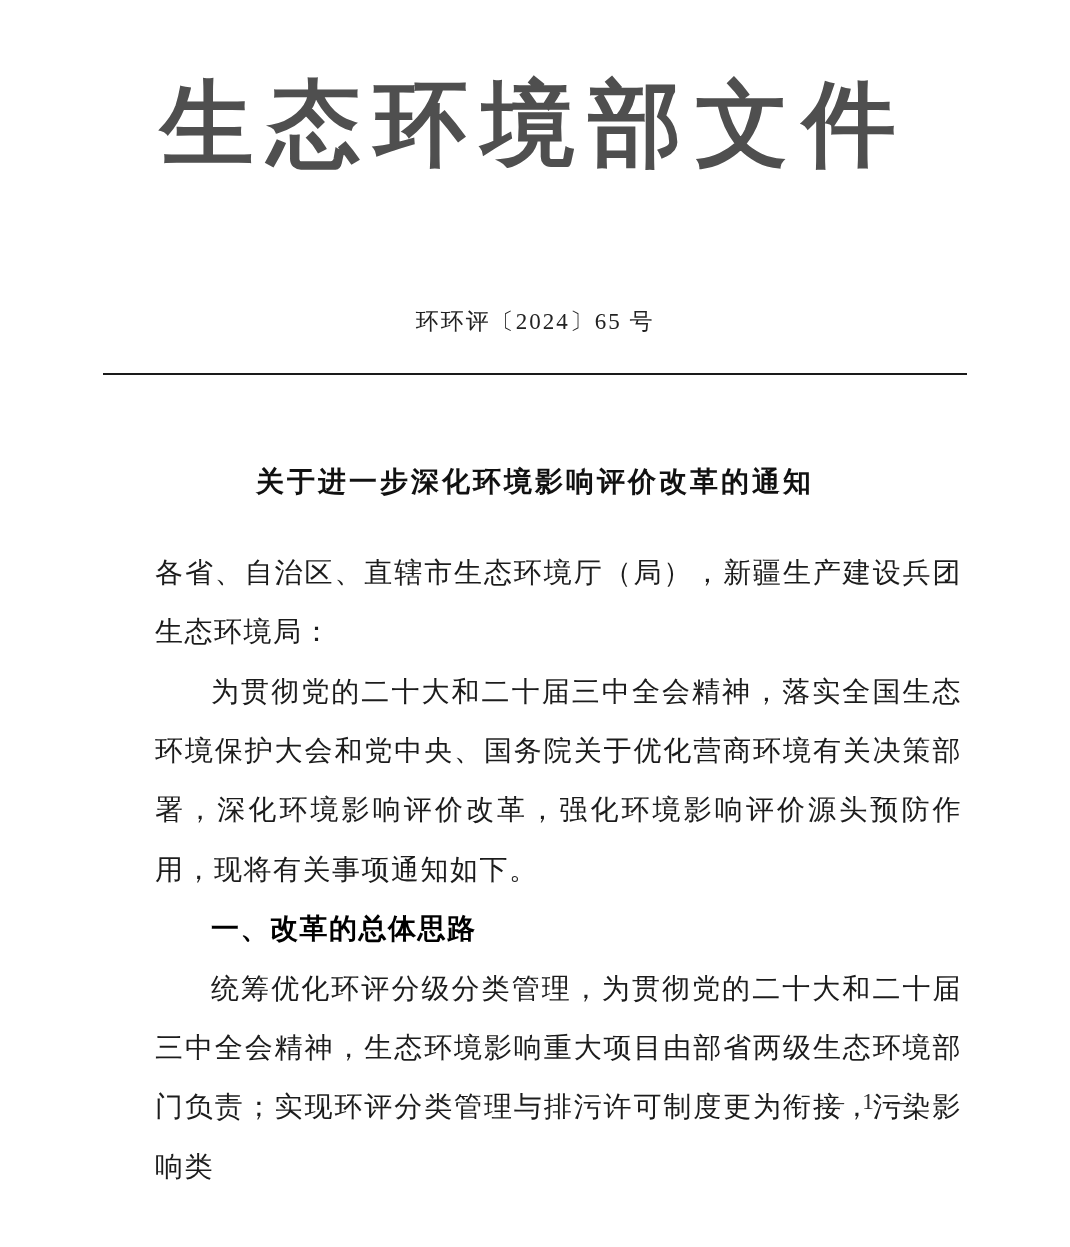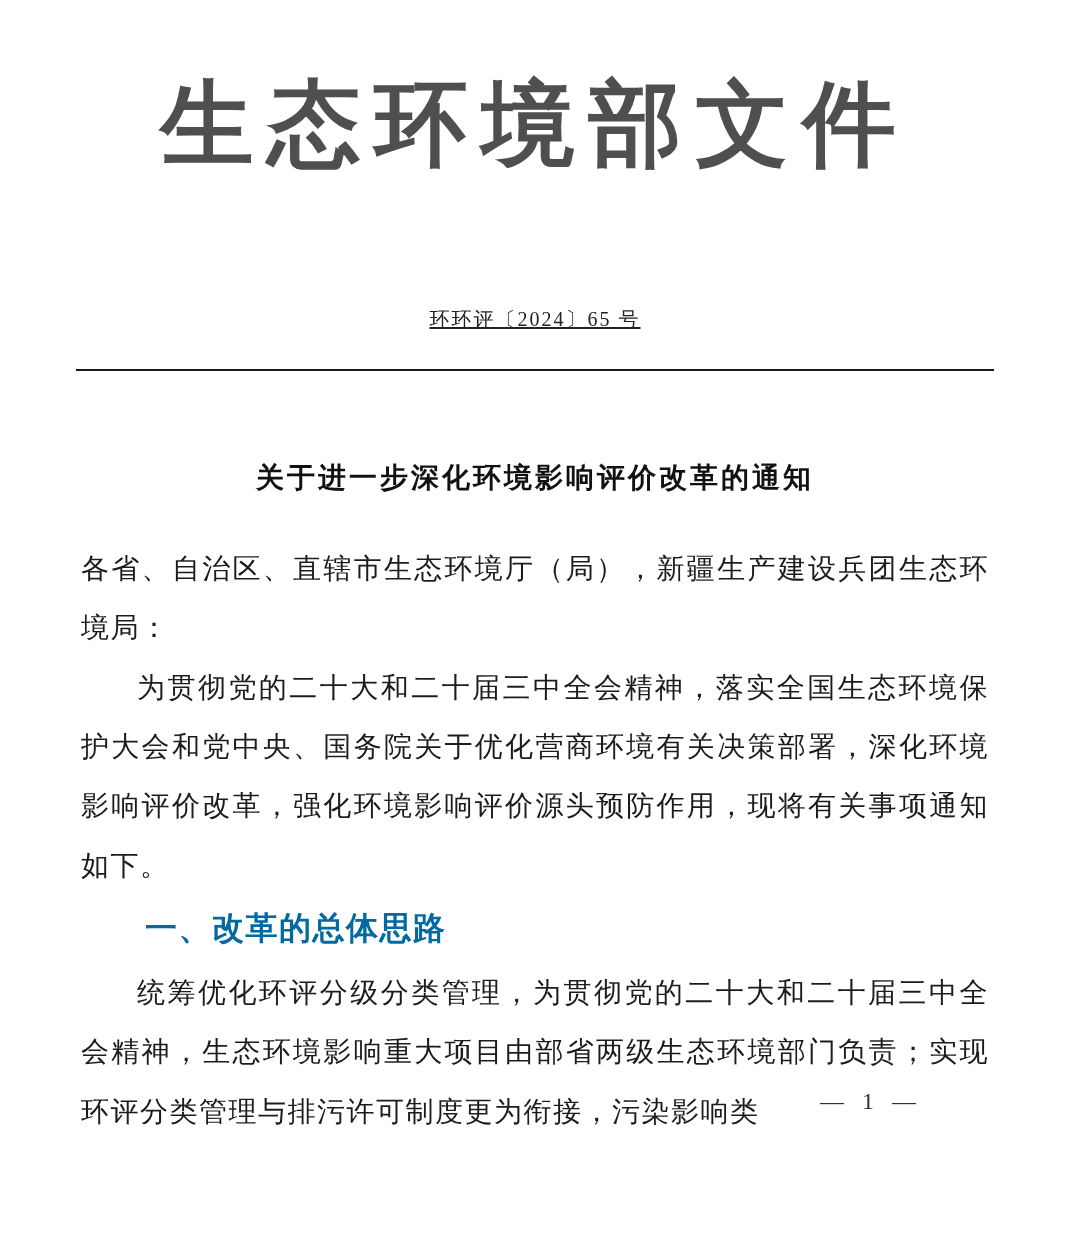--- a/index.html
+++ b/index.html
@@ -12,41 +12,40 @@
     height: 1247px;
     position: relative;
     font-family: "Liberation Serif", "DejaVu Serif", serif;
     color: #1f1f1f;
     overflow: hidden;
   }
   .page {
     position: relative;
     width: 100%;
     height: 100%;
-    padding: 0 81px;
+    padding: 0 108px;
     box-sizing: border-box;
   }
   .doc-header {
     margin: 0;
     padding-top: 62px;
     text-align: center;
     font-size: 93px;
     font-weight: bold;
     letter-spacing: 14px;
     color: #4f4f4f;
     font-family: "Liberation Serif", "DejaVu Serif", serif;
     white-space: nowrap;
   }
   .doc-number {
     margin-top: 118px;
     text-align: center;
-    font-size: 20px;
+    font-size: 23px;
     letter-spacing: 2px;
     color: #222222;
-    text-decoration: underline;
   }
   .divider {
     border: none;
     border-top: 2.5px solid #1a1a1a;
     margin: 36px -5px 0 -5px;
   }
   .doc-title {
     margin: 88px 0 0 0;
     text-align: center;
     font-size: 28px;
@@ -54,36 +53,37 @@
     letter-spacing: 3px;
     color: #111111;
   }
   .body-text {
     margin-top: 42px;
     font-size: 28px;
     line-height: 2.12;
     letter-spacing: 1.5px;
     text-align: justify;
     color: #1c1c1c;
+    margin-left: 47px;
   }
   .body-text p {
     margin: 0;
   }
   .para-indent {
     text-indent: 2em;
   }
   .section-heading {
     margin: 0;
-    font-size: 32px;
+    font-size: 28px;
     line-height: 2.12;
     font-weight: bold;
     text-indent: 2em;
     letter-spacing: 1.5px;
     font-family: "Liberation Sans", "DejaVu Sans", sans-serif;
-    color: #0369a1;
+    color: #000000;
   }
   .page-number {
     position: absolute;
     right: 148px;
     bottom: 132px;
     font-size: 24px;
     letter-spacing: 6px;
     color: #333333;
     white-space: nowrap;
   }

